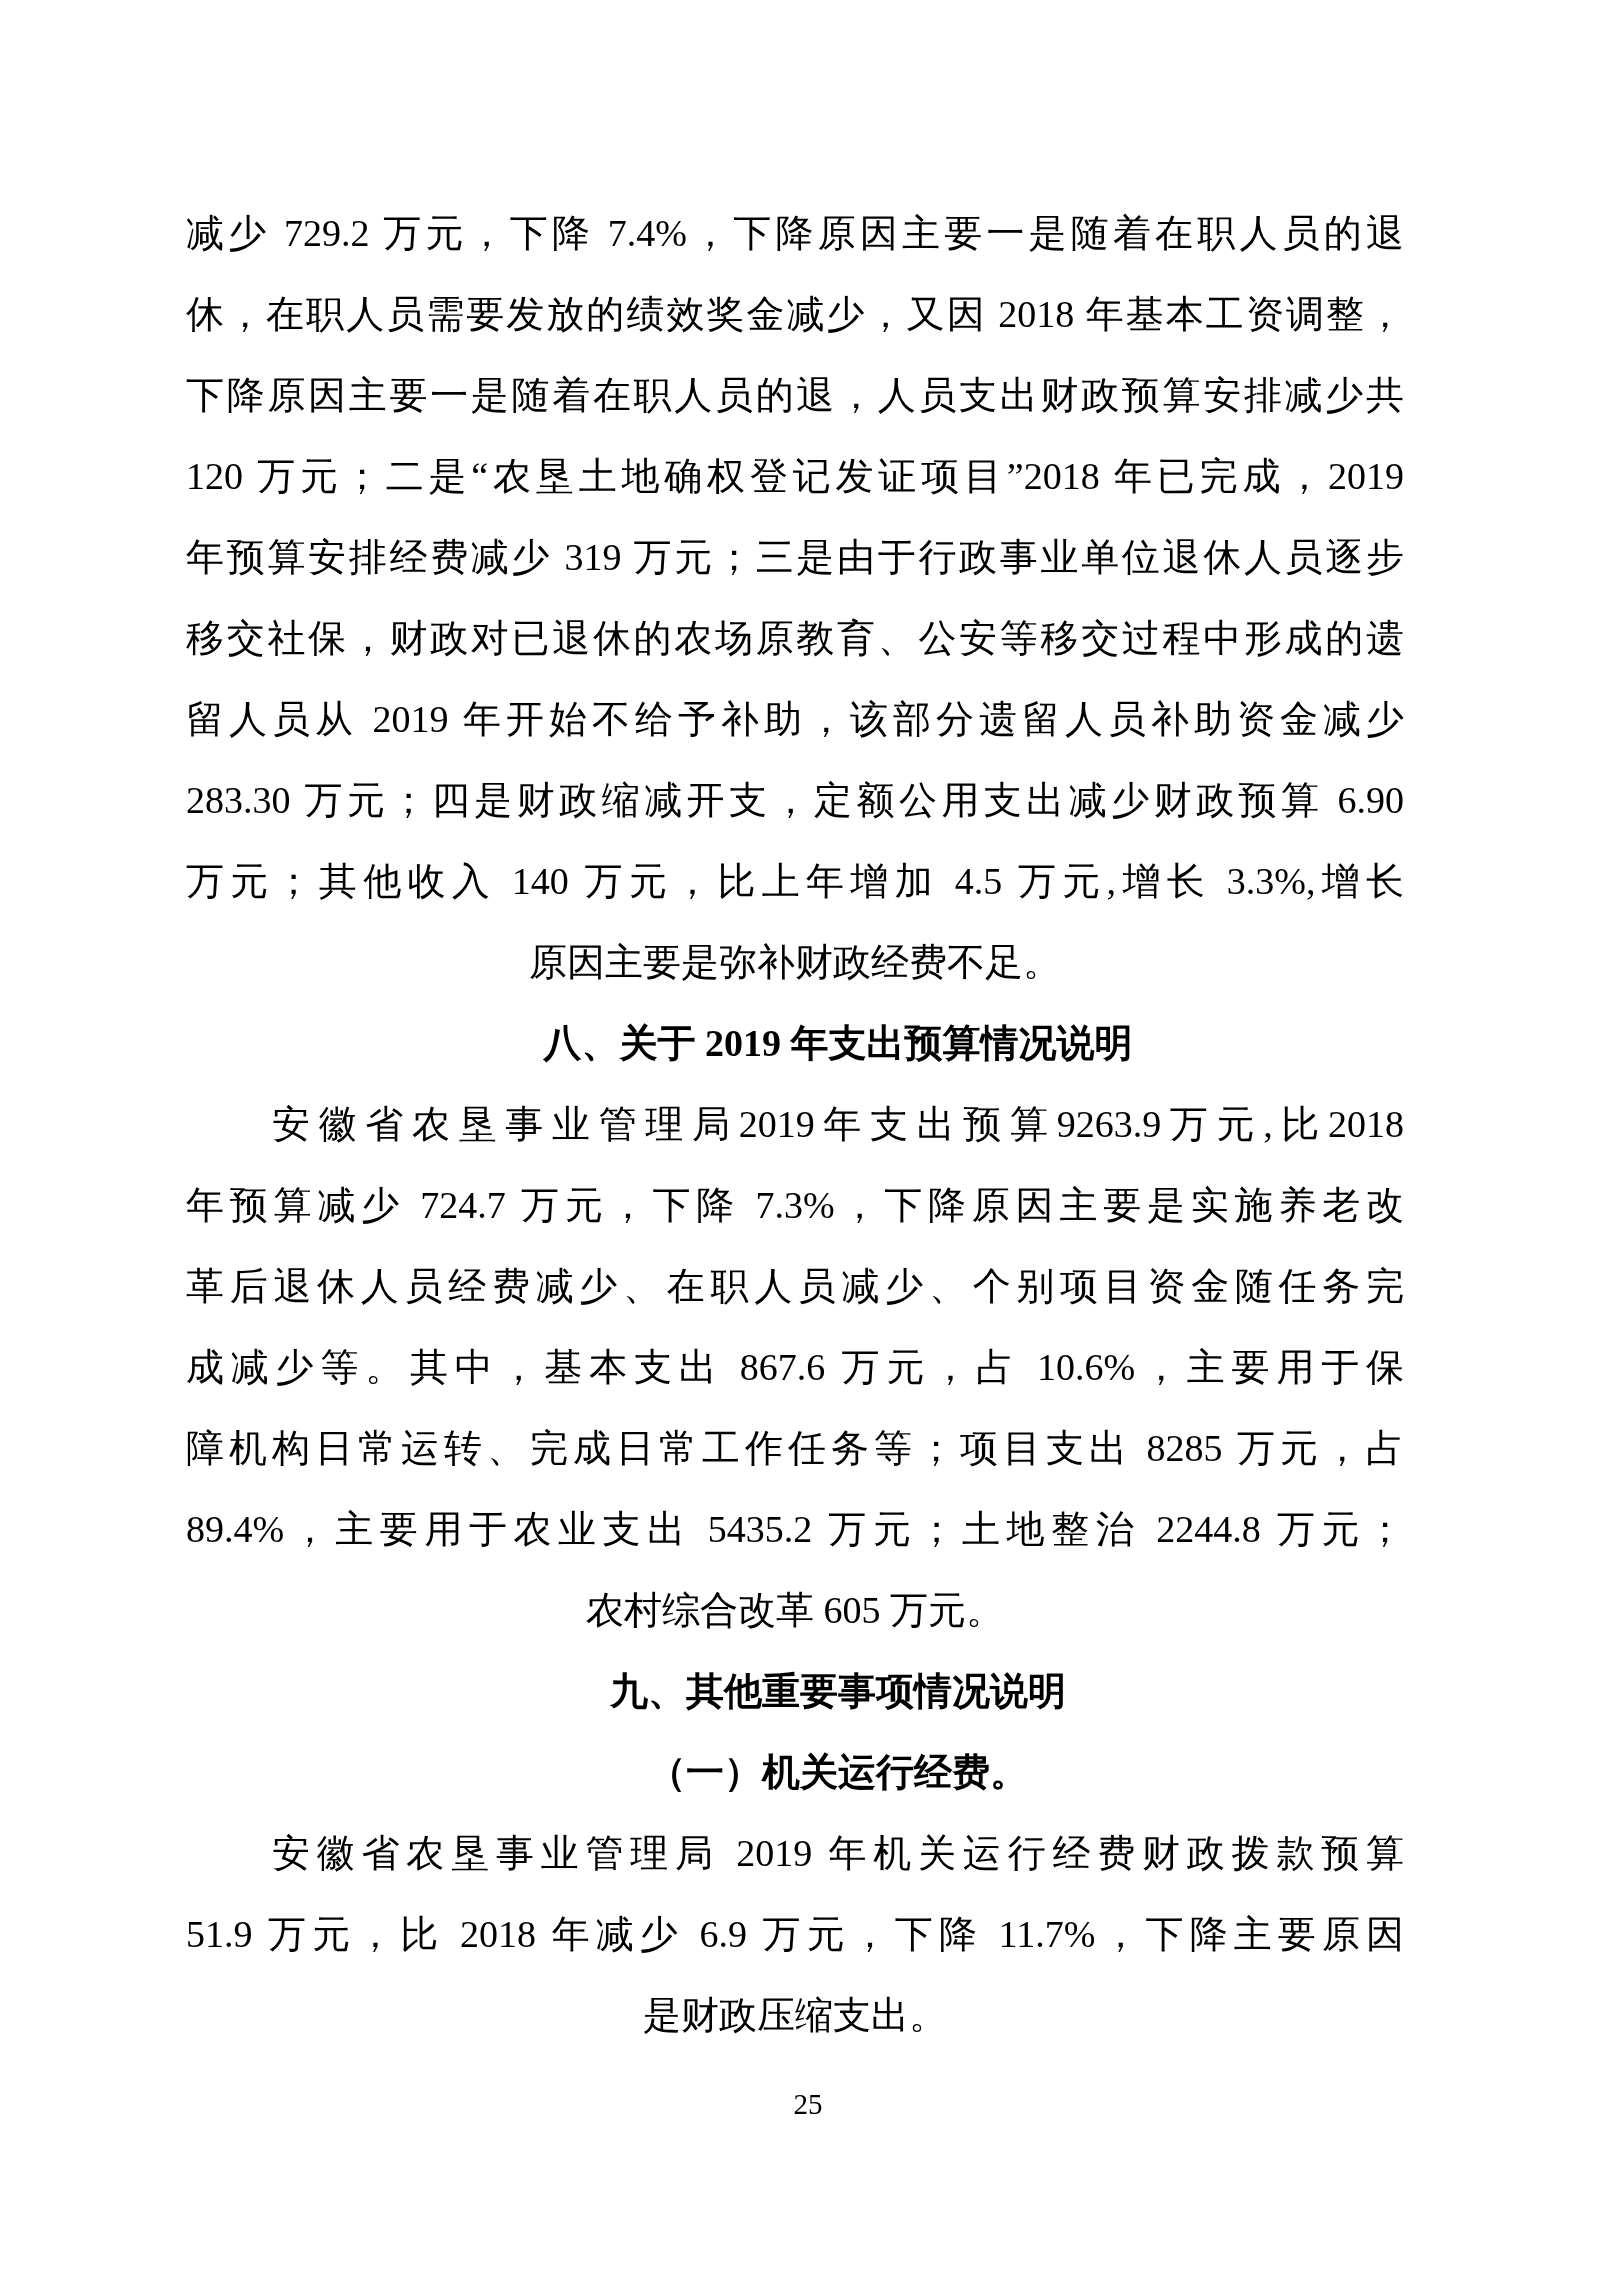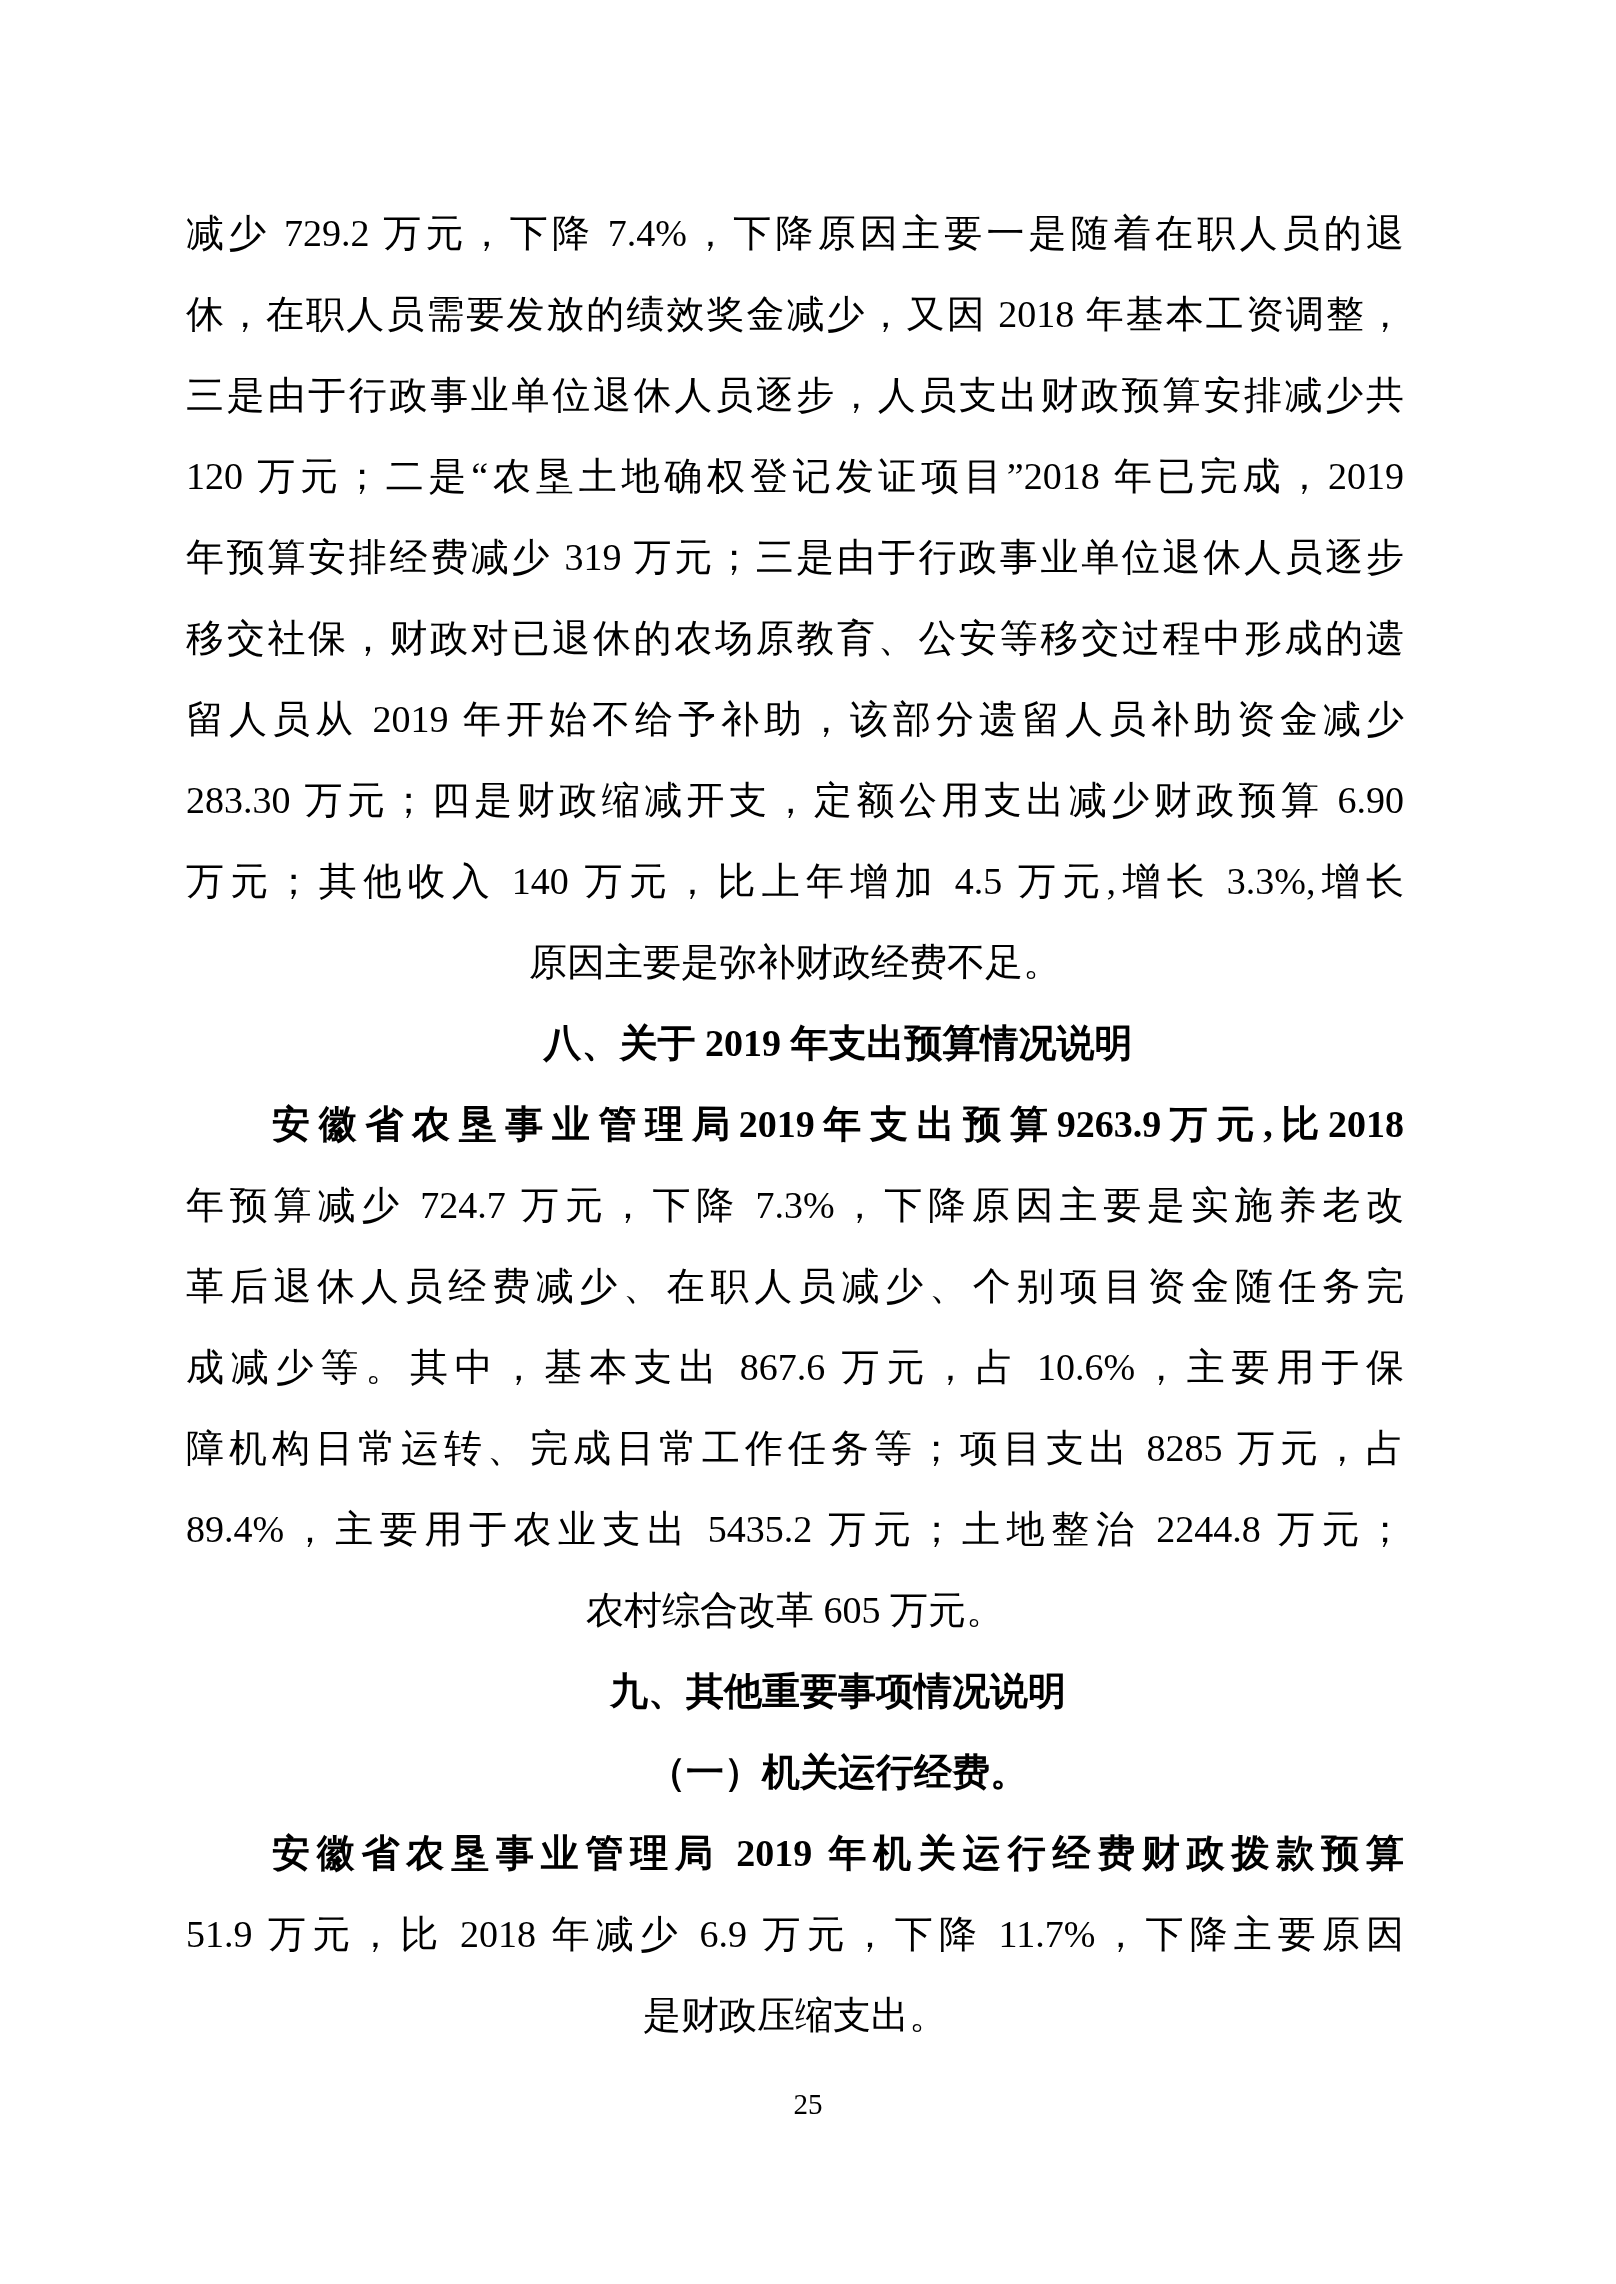--- a/index.html
+++ b/index.html
@@ -24,40 +24,40 @@
     height: 81px;
     white-space: nowrap;
     text-align: center;
   }
   
   .line.fill {
     white-space: normal;
     text-align: justify;
     text-align-last: justify;
   }
-  .line.indent { padding-left: 86px; font-weight: bold; }
+  .line.indent { padding-left: 86px; }
   .line.heading { font-weight: bold; }
   .page-number {
     position: absolute;
     top: 2085px;
     left: 0;
     width: 100%;
     text-align: center;
     font-size: 29px;
     line-height: 39px;
   }
 </style>
 </head>
 <body>
 
 <div class="page">
   <div class="text-block">
     <div class="line fill">减少 729.2 万元，下降 7.4%，下降原因主要一是随着在职人员的退</div>
     <div class="line fill">休，在职人员需要发放的绩效奖金减少，又因 2018 年基本工资调整，</div>
-    <div class="line fill">三是由于行政事业单位退休人员逐步，人员支出财政预算安排减少共</div>
+    <div class="line fill">下降原因主要一是随着在职人员的退，人员支出财政预算安排减少共</div>
     <div class="line fill">120 万元；二是“农垦土地确权登记发证项目”2018 年已完成，2019</div>
     <div class="line fill">年预算安排经费减少 319 万元；三是由于行政事业单位退休人员逐步</div>
     <div class="line fill">移交社保，财政对已退休的农场原教育、公安等移交过程中形成的遗</div>
     <div class="line fill">留人员从 2019 年开始不给予补助，该部分遗留人员补助资金减少</div>
     <div class="line fill">283.30 万元；四是财政缩减开支，定额公用支出减少财政预算 6.90</div>
     <div class="line fill">万元；其他收入 140 万元，比上年增加 4.5 万元,增长 3.3%,增长</div>
     <div class="line">原因主要是弥补财政经费不足。</div>
     <div class="line heading indent">八、关于 2019 年支出预算情况说明</div>
     <div class="line fill indent">安徽省农垦事业管理局2019年支出预算9263.9万元,比2018</div>
     <div class="line fill">年预算减少 724.7 万元，下降 7.3%，下降原因主要是实施养老改</div>

